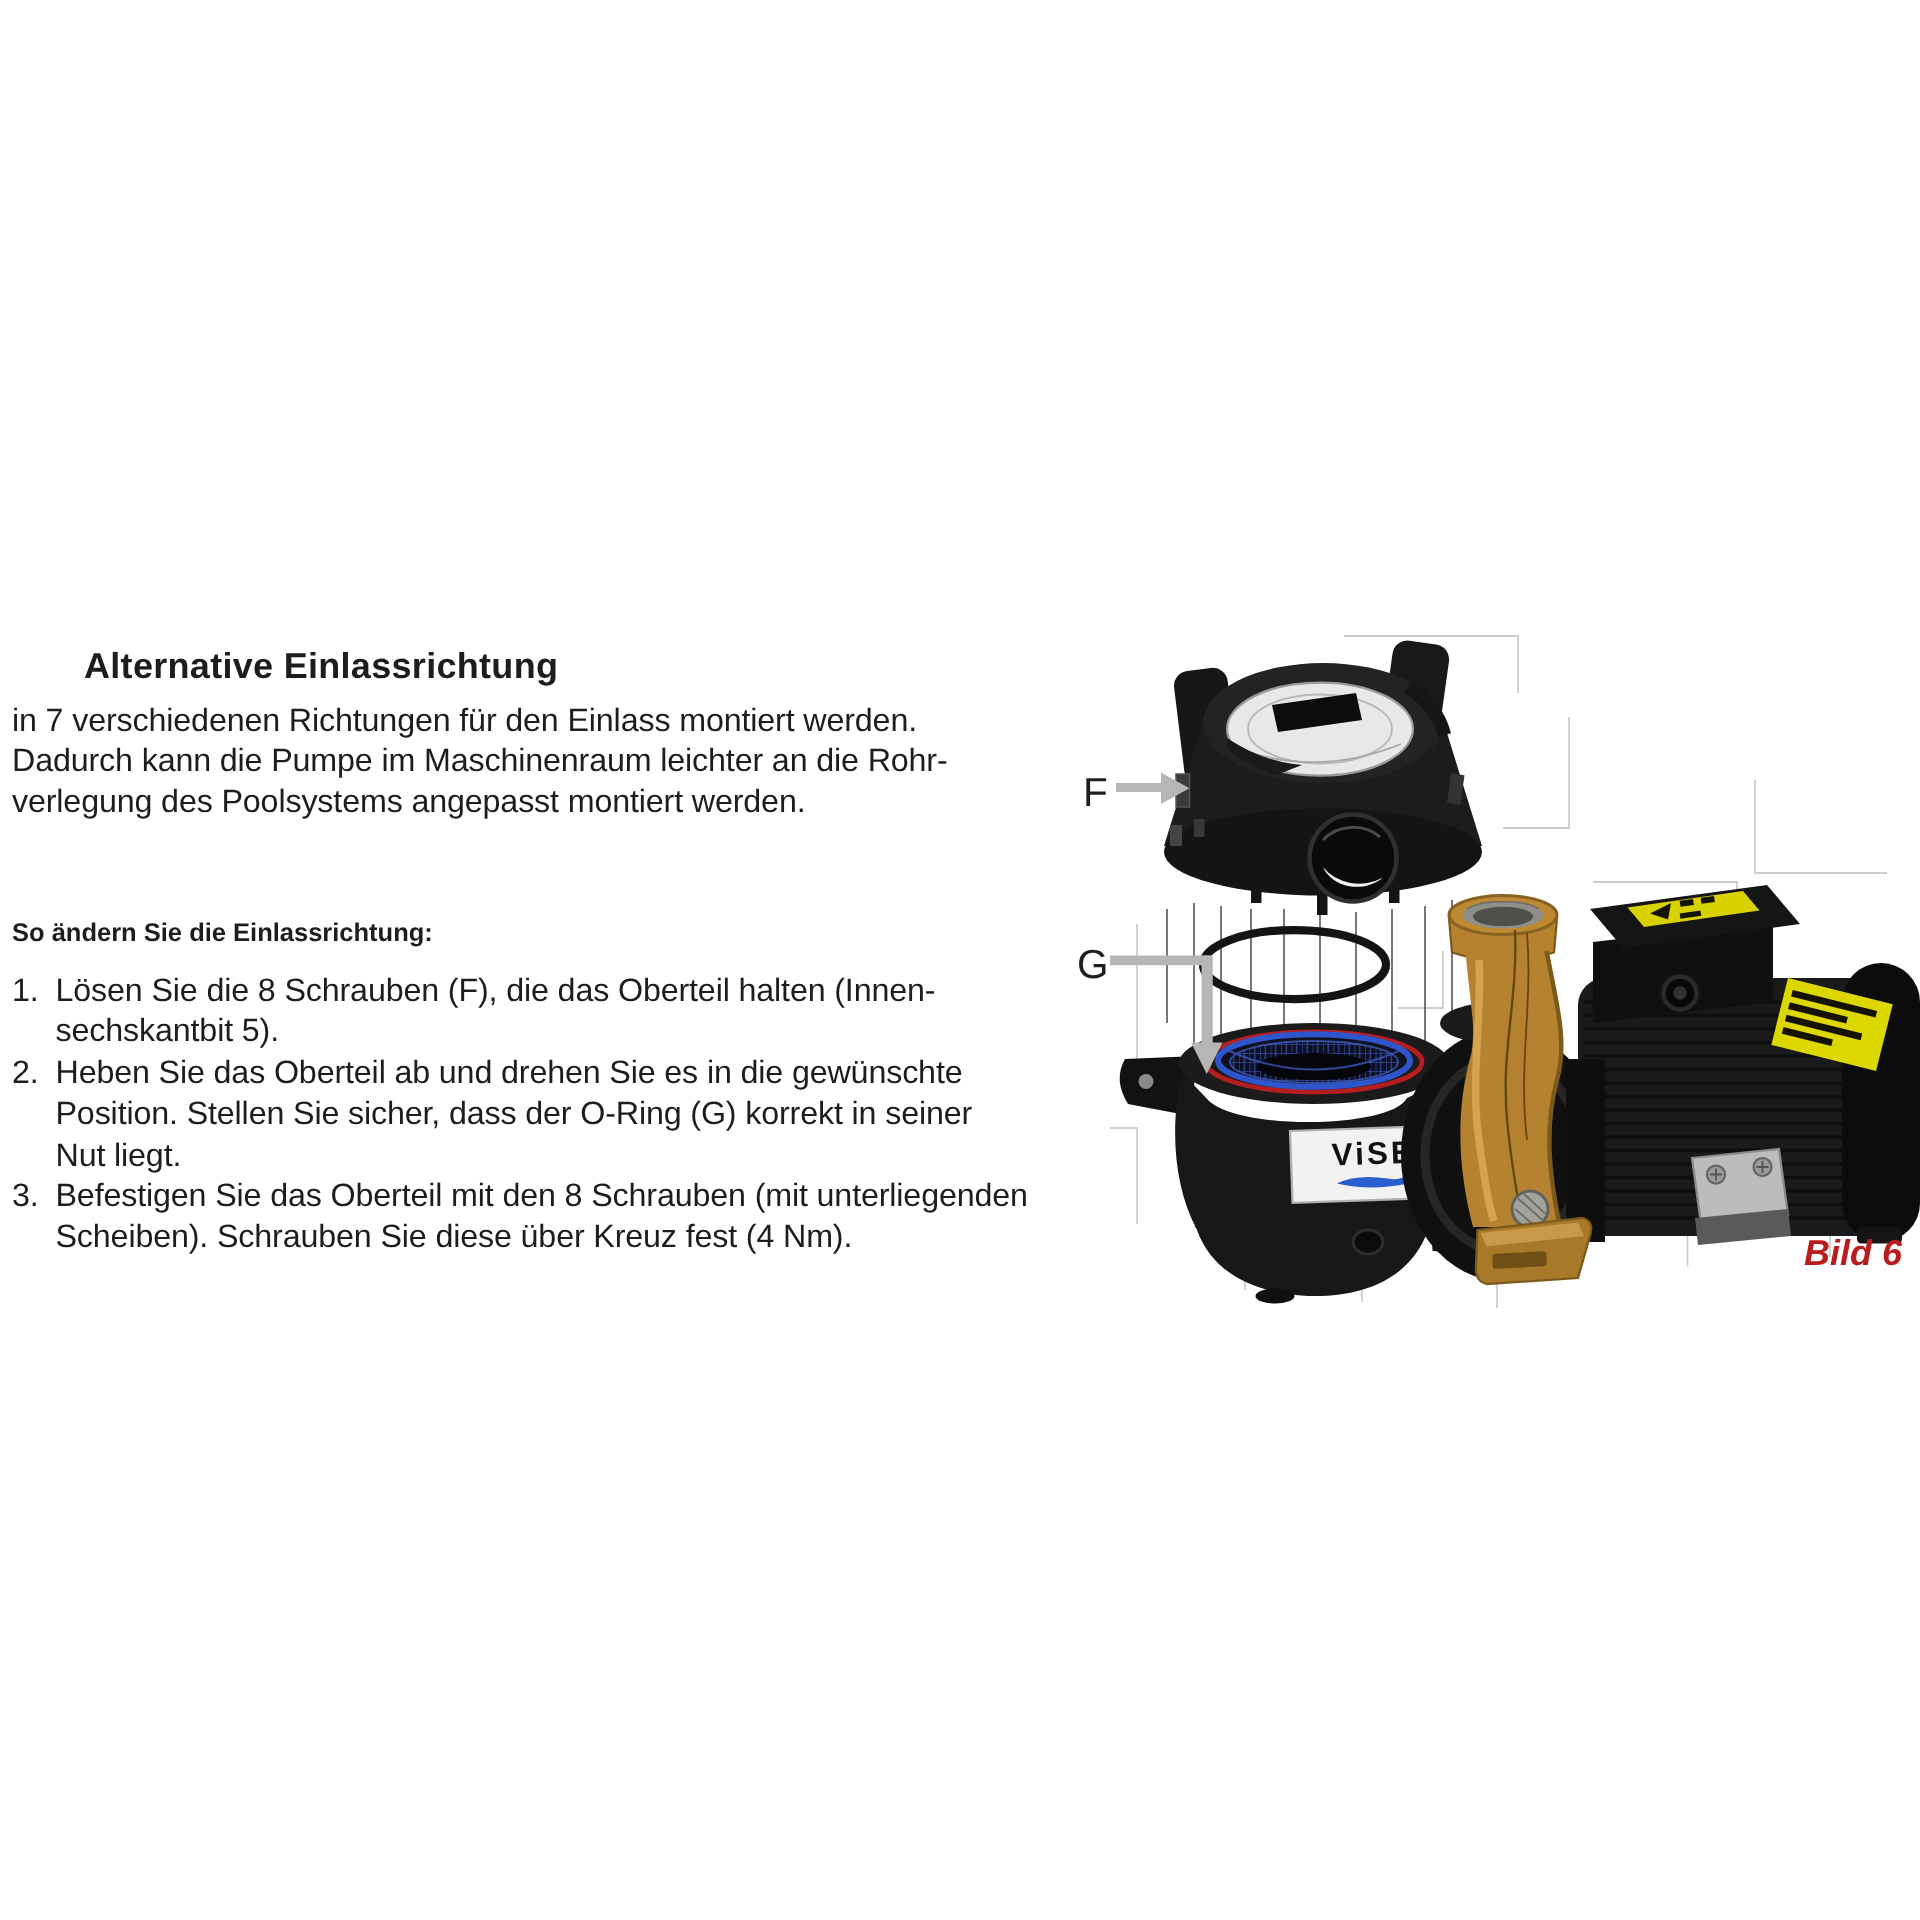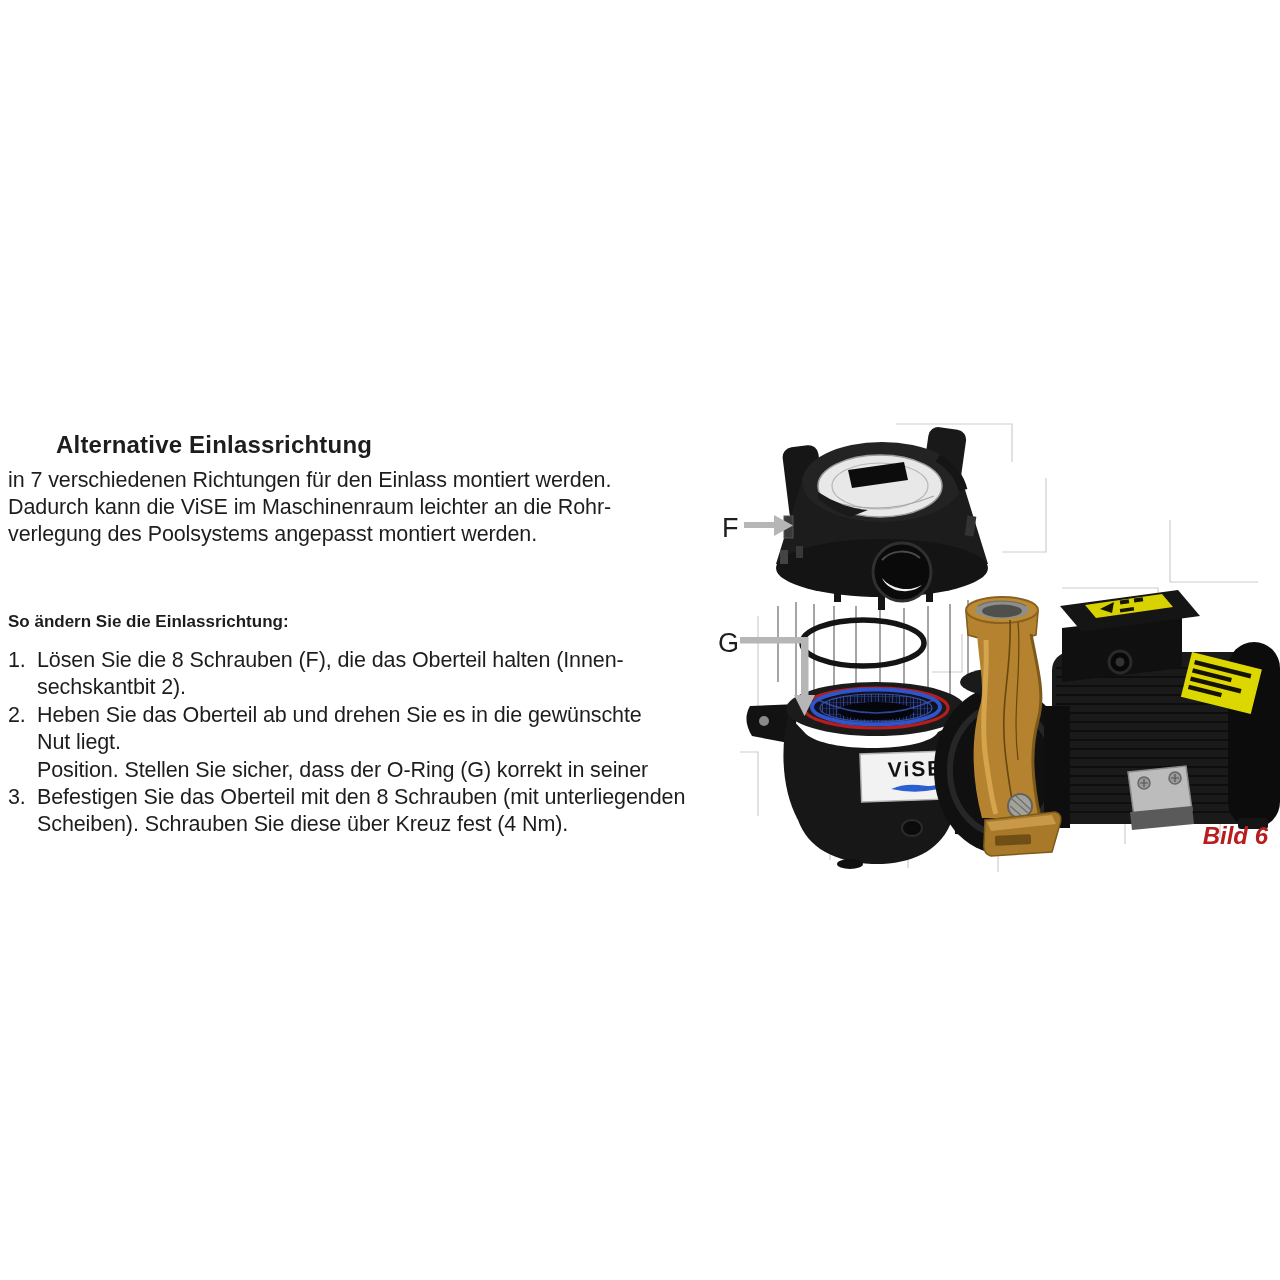--- a/index.html
+++ b/index.html
@@ -19,37 +19,37 @@
     font-size:24px;font-style:italic;font-weight:bold;color:#b91c1c;}
   svg text{font-family:"Liberation Sans", sans-serif;}
 </style>
 </head>
 <body>
 
 <div class="h1">Alternative Einlassrichtung</div>
 
 <div class="intro">
   <span class="ln">in 7 verschiedenen Richtungen für den Einlass montiert werden.</span>
-  <span class="ln">Dadurch kann die ViSE im Maschinenraum leichter an die Rohr-</span>
+  <span class="ln">Dadurch kann die Pumpe im Maschinenraum leichter an die Rohr-</span>
   <span class="ln">verlegung des Poolsystems angepasst montiert werden.</span>
 </div>
 
 <div class="h2">So ändern Sie die Einlassrichtung:</div>
 
 <ol class="steps">
   <li class="step">
     <span class="num">1.</span>
     <span class="ln">Lösen Sie die 8 Schrauben (F), die das Oberteil halten (Innen-</span>
-    <span class="ln">sechskantbit 2).</span>
+    <span class="ln">sechskantbit 5).</span>
   </li>
   <li class="step">
     <span class="num">2.</span>
     <span class="ln">Heben Sie das Oberteil ab und drehen Sie es in die gewünschte</span>
+    <span class="ln">Position. Stellen Sie sicher, dass der O-Ring (G) korrekt in seiner</span>
     <span class="ln">Nut liegt.</span>
-    <span class="ln">Position. Stellen Sie sicher, dass der O-Ring (G) korrekt in seiner</span>
   </li>
   <li class="step">
     <span class="num">3.</span>
     <span class="ln">Befestigen Sie das Oberteil mit den 8 Schrauben (mit unterliegenden</span>
     <span class="ln">Scheiben). Schrauben Sie diese über Kreuz fest (4 Nm).</span>
   </li>
 </ol>
 
 <div class="figure">
 <svg width="580" height="460" viewBox="0 0 580 460">

